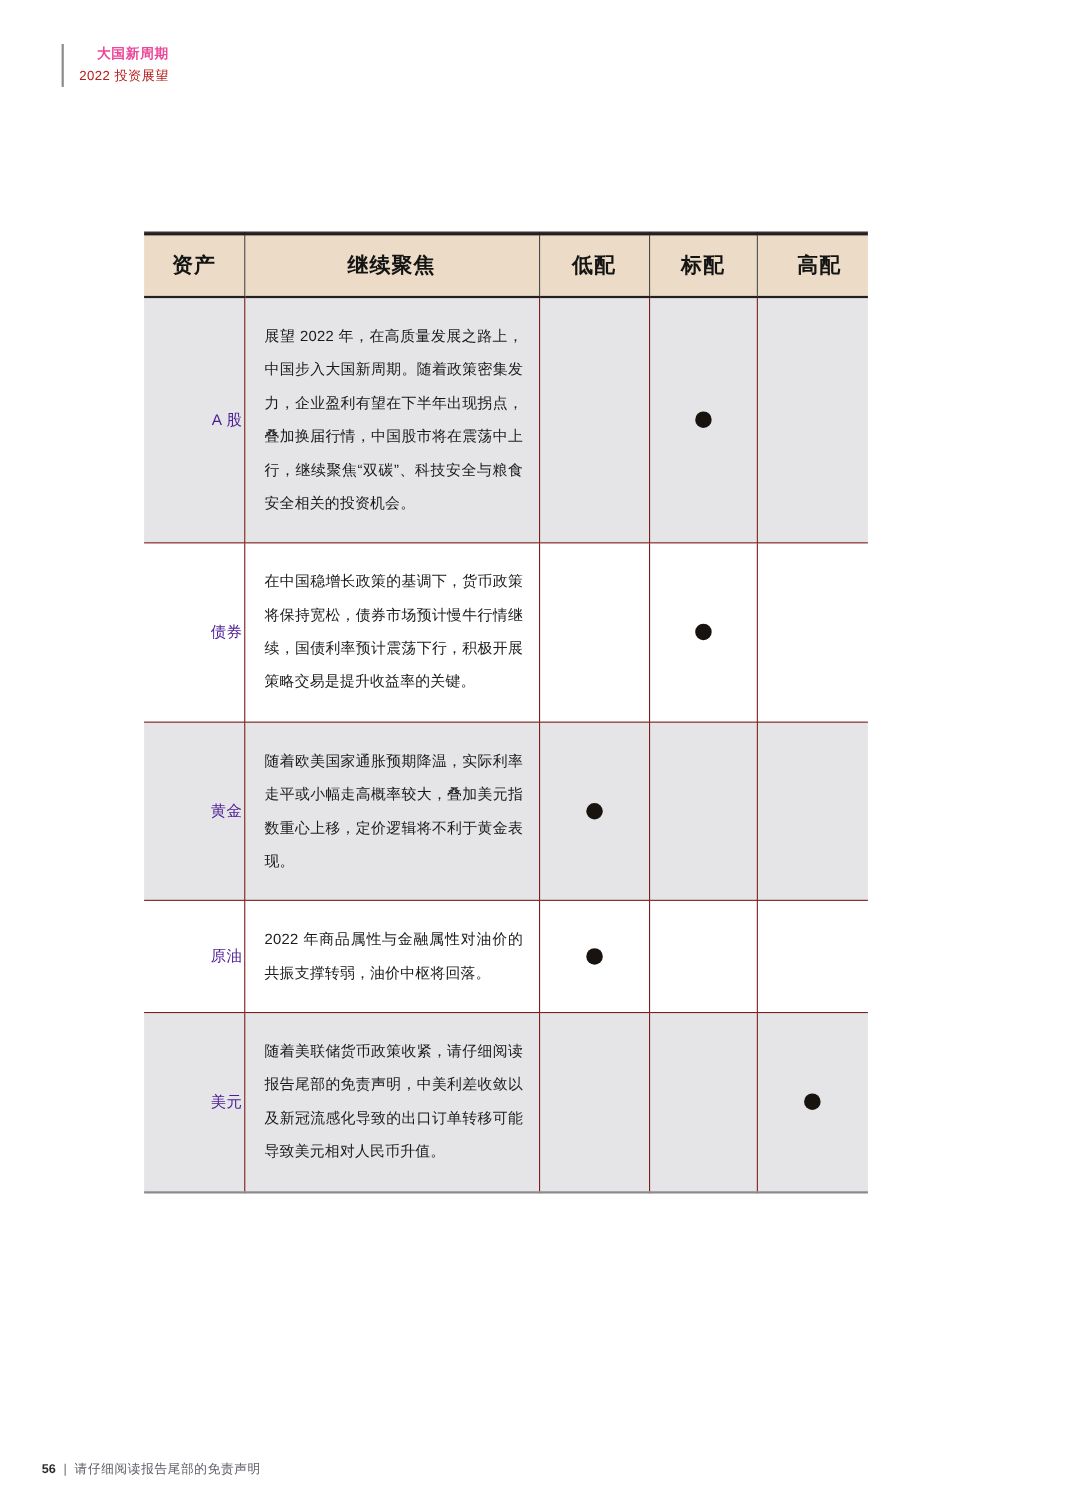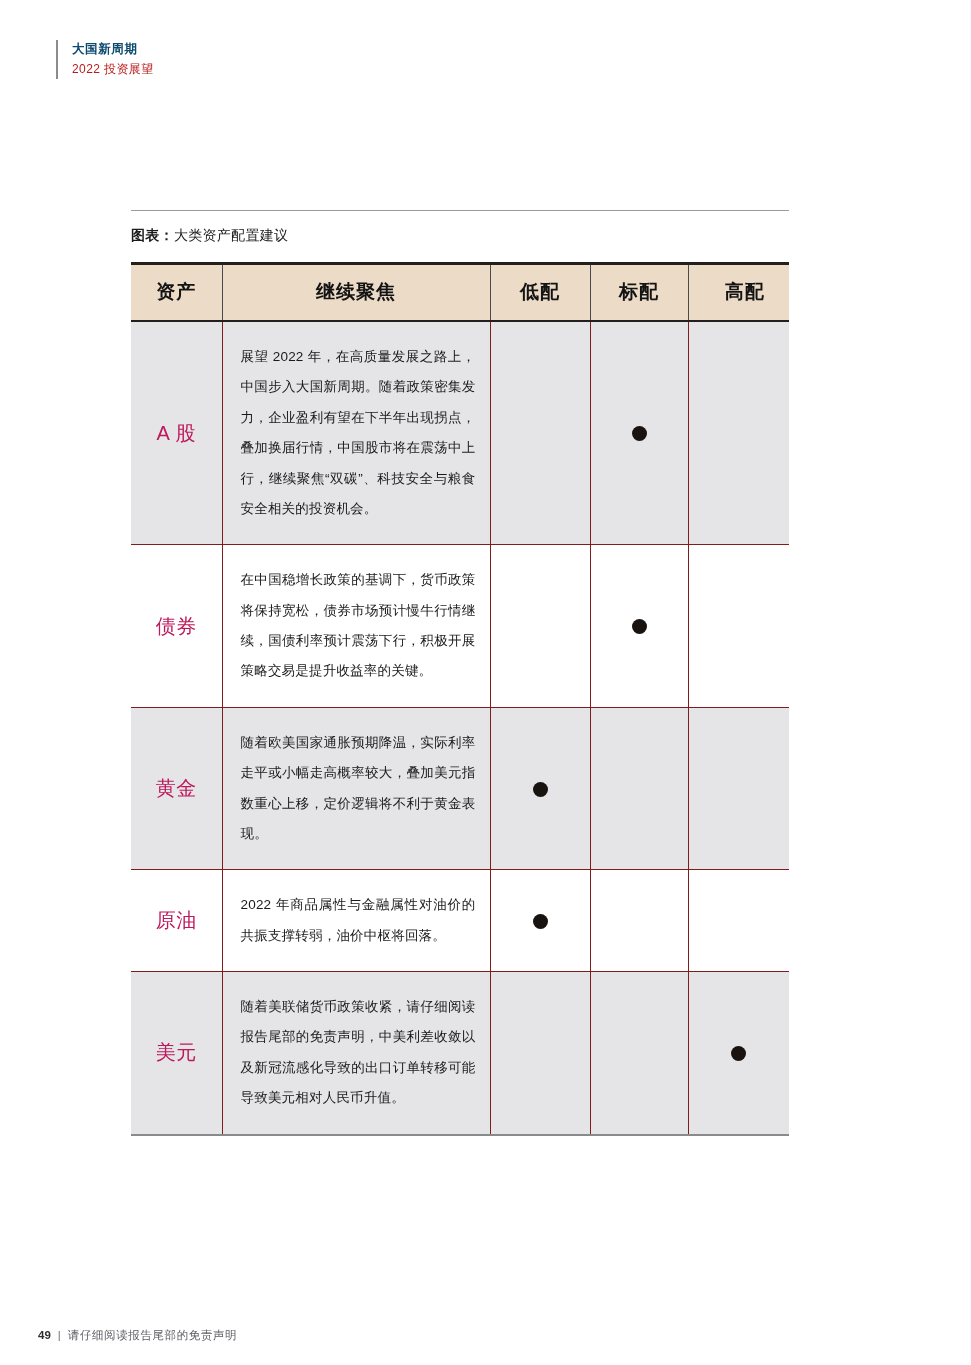--- a/index.html
+++ b/index.html
@@ -22,22 +22,23 @@
     left: 56px;
     top: 40px;
     padding-left: 14px;
     border-left: 2px solid #8b8b8b;
     line-height: 1.45;
   }
   .header-title {
     font-size: 12.5px;
     font-weight: bold;
     letter-spacing: 0.6px;
-    color: #0c4a6e;
+    color: #ec4899;
     display: block;
+    text-align: right;
   }
   .header-sub {
     font-size: 12px;
     font-weight: normal;
     letter-spacing: 0.4px;
     color: #b91c1c;
     display: block;
     margin-top: 3px;
   }
 
@@ -99,23 +100,23 @@
   tbody td {
     border: 1px solid #7f1d1d;
     vertical-align: middle;
     background: #ffffff;
   }
   tbody tr.shade td { background: #e5e5e7; }
   tbody td:first-child { border-left: none; }
   tbody td:last-child  { border-right: none; }
 
   td.asset-cell {
-    text-align: center;
-    font-size: 20px;
-    color: #be185d;
+    text-align: right;
+    font-size: 14px;
+    color: #4c1d95;
     letter-spacing: 0.5px;
   }
   td.view-cell {
     font-size: 13.5px;
     color: #1a1a1a;
     line-height: 2.25;
     padding: 20px 14px 20px 18px;
     text-align: justify;
     text-justify: inter-ideograph;
     letter-spacing: 0.2px;
@@ -161,23 +162,20 @@
 <body>
 
 <div class="page-header">
   <span class="header-title">大国新周期</span>
   <span class="header-sub">2022 投资展望</span>
 </div>
 
 <div class="figure-block">
   <div class="figure-rule"></div>
 
-  <div class="figure-caption">
-    <span class="cap-label">图表：</span><span class="cap-text">大类资产配置建议</span>
-  </div>
 
   <table class="alloc-table">
     <colgroup>
       <col class="c-asset">
         <col class="c-view">
         <col class="c-low">
         <col class="c-std">
         <col class="c-high">
     </colgroup>
     <thead>
@@ -223,16 +221,16 @@
         <td class="view-cell">随着美联储货币政策收紧，请仔细阅读报告尾部的免责声明，中美利差收敛以及新冠流感化导致的出口订单转移可能导致美元相对人民币升值。</td>
         <td class="mark-cell"></td>
         <td class="mark-cell"></td>
         <td class="mark-cell"><span class="dot"></span></td>
       </tr>
     </tbody>
   </table>
 </div>
 
 <div class="page-footer">
-  <span class="footer-page-no">49</span>
+  <span class="footer-page-no">56</span>
   <span class="footer-sep">|</span>
   <span class="footer-text">请仔细阅读报告尾部的免责声明</span>
 </div>
 
 </body></html>

